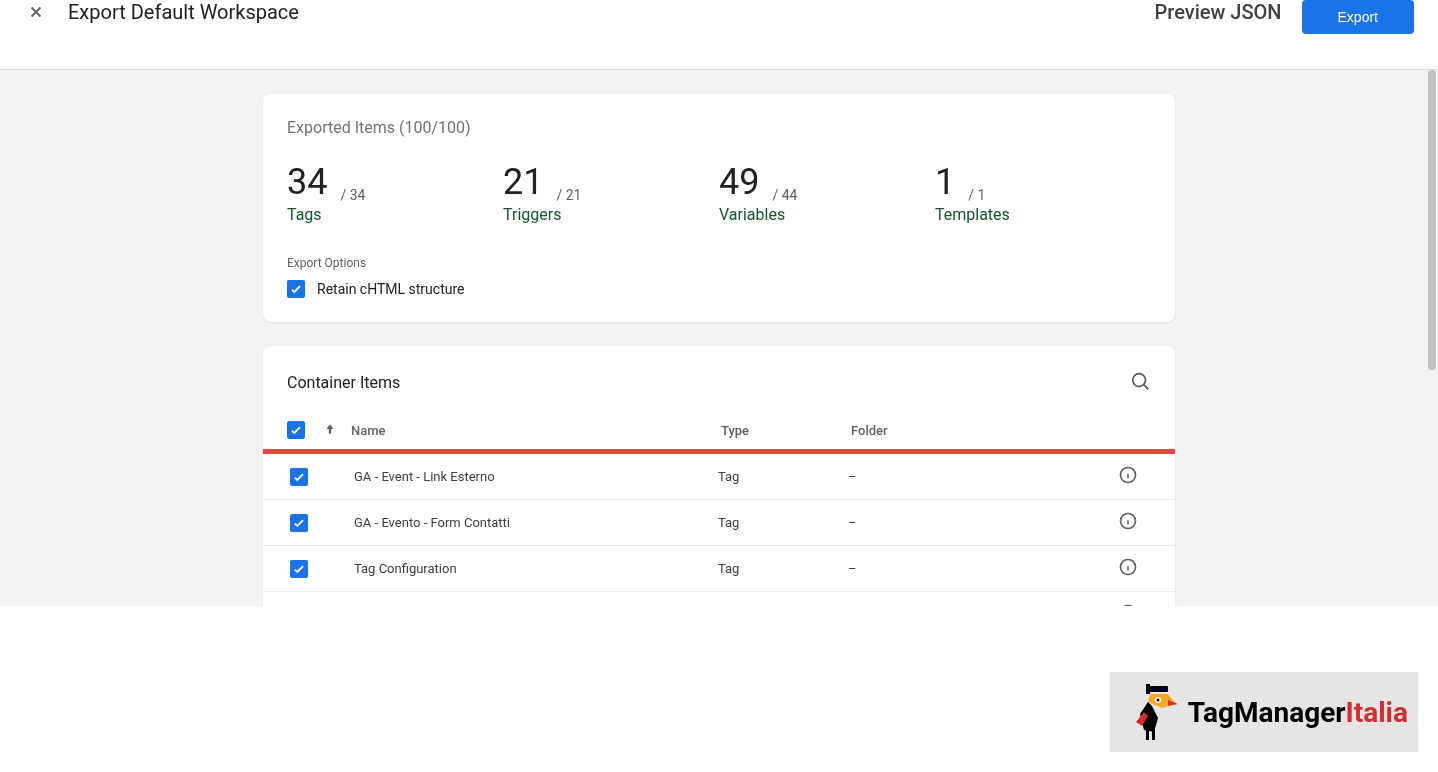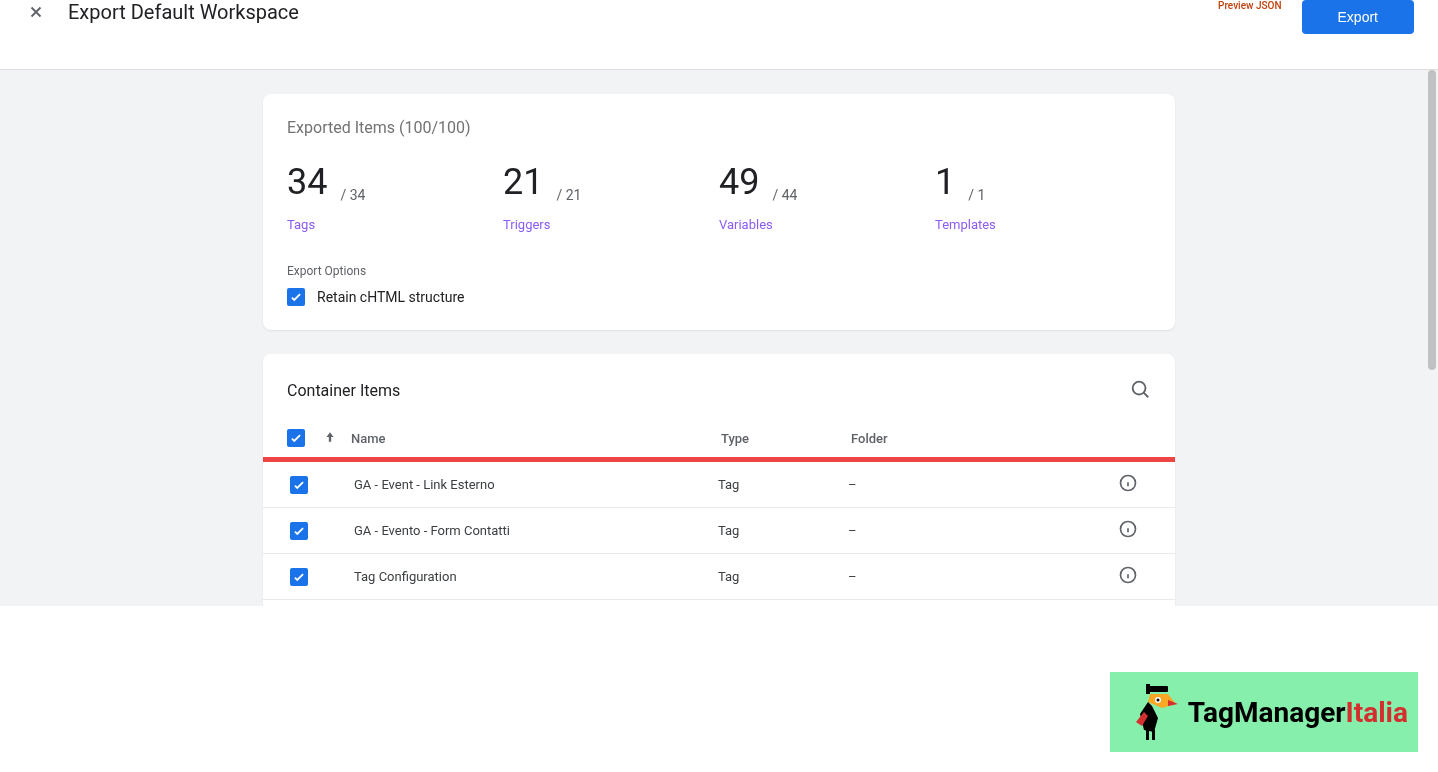--- a/index.html
+++ b/index.html
@@ -27,22 +27,22 @@
     margin-right: 20px;
     color: #5f6368;
   }
   .header-title {
     font-size: 20px;
     font-weight: 400;
     color: #202124;
     flex: 1;
   }
   .preview-link {
-    color: #c2410c;
-    font-size: 10px;
+    color: #404040;
+    font-size: 20px;
     font-weight: 500;
     margin-right: 20px;
     cursor: pointer;
   }
   .export-btn {
     background: #1a73e8;
     color: #fff;
     border: none;
     padding: 9px 36px;
     border-radius: 4px;
@@ -97,23 +97,23 @@
   .stat-big {
     font-size: 36px;
     font-weight: 400;
     color: #202124;
   }
   .stat-small {
     font-size: 14px;
     color: #5f6368;
   }
   .stat-label {
-    font-size: 13px;
-    color: #8b5cf6;
-    margin-top: 14px;
+    font-size: 16px;
+    color: #14532d;
+    margin-top: 2px;
   }
   .export-options-label {
     font-size: 12px;
     color: #5f6368;
     margin-bottom: 10px;
   }
   .checkbox-row {
     display: flex;
     align-items: center;
     gap: 12px;
@@ -171,21 +171,21 @@
     color: #5f6368;
     cursor: pointer;
   }
   .watermark {
     position: fixed;
     bottom: 20px;
     right: 20px;
     display: flex;
     align-items: center;
     gap: 8px;
-    background: #86efac;
+    background: #e5e5e5;
     padding: 10px;
   }
   .watermark-text {
     font-size: 28px;
     font-weight: 700;
   }
   .wm-black { color: #000; }
   .wm-red { color: #d32f2f; }
   .bird-icon {
     width: 60px;

